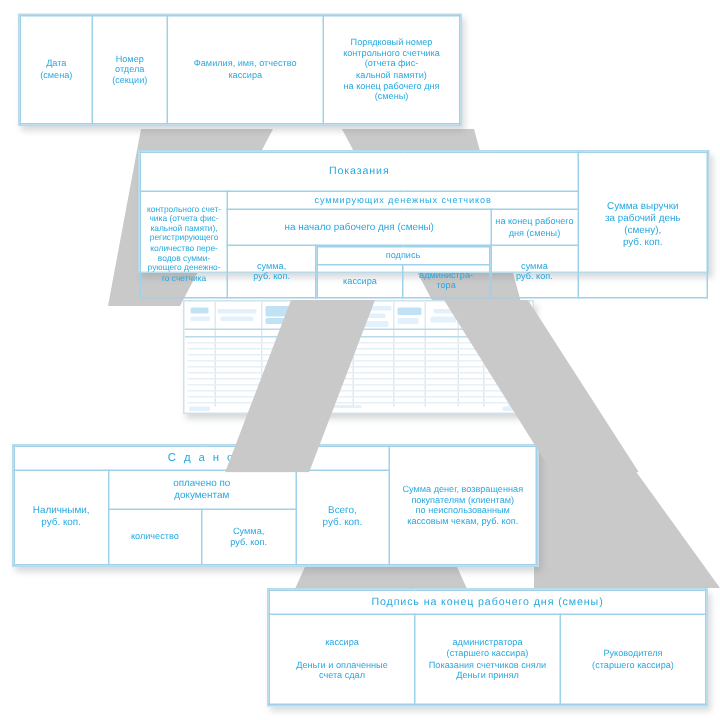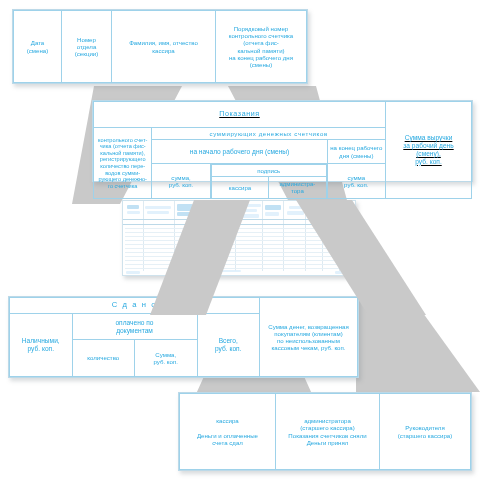--- a/index.html
+++ b/index.html
@@ -153,21 +153,21 @@
       </td>
     </tr>
   </tbody>
     </table>
 </div>
 
 <div class="card" id="table-middle" style="left:92px; top:100px; width:381px; height:82px;">
   <table class="tbl">
 
     <tbody>
-        <tr style="height:26px;text-decoration:underline;">
+        <tr style="height:26px;">
       <td colspan="5" class="fs75 sp-sm">Показания</td>
       <td rowspan="4" class="fs7" style="width:86px;">
         <span>Сумма выручки</span><br>
         <span>за  рабочий день</span><br>
         <span>(смену),</span><br>
         <span>руб. коп.</span>
       </td>
     </tr>
 
     <tr style="height:12px;">
@@ -313,20 +313,23 @@
         <span>руб. коп.</span>
       </td>
     </tr>
   </tbody>
     </table>
 </div>
 
 <div class="card" id="table-bottom-right" style="left:178px; top:392px; width:294px; height:79px;">
   <table class="tbl">
     <tbody>
+        <tr style="height:16px;">
+      <td colspan="3" class="fs75 sp-sm">Подпись на конец рабочего дня  (смены)</td>
+    </tr>
     <tr>
       <td class="fs65" style="width:96px;">
         <span>кассира</span><br><br>
         <span>Деньги и оплаченные</span><br>
         <span>счета сдал</span>
       </td>
       <td class="fs65" style="width:104px;">
         <span>администратора</span><br>
         <span>(старшего кассира)</span><br>
         <span>Показания счетчиков сняли</span><br>

